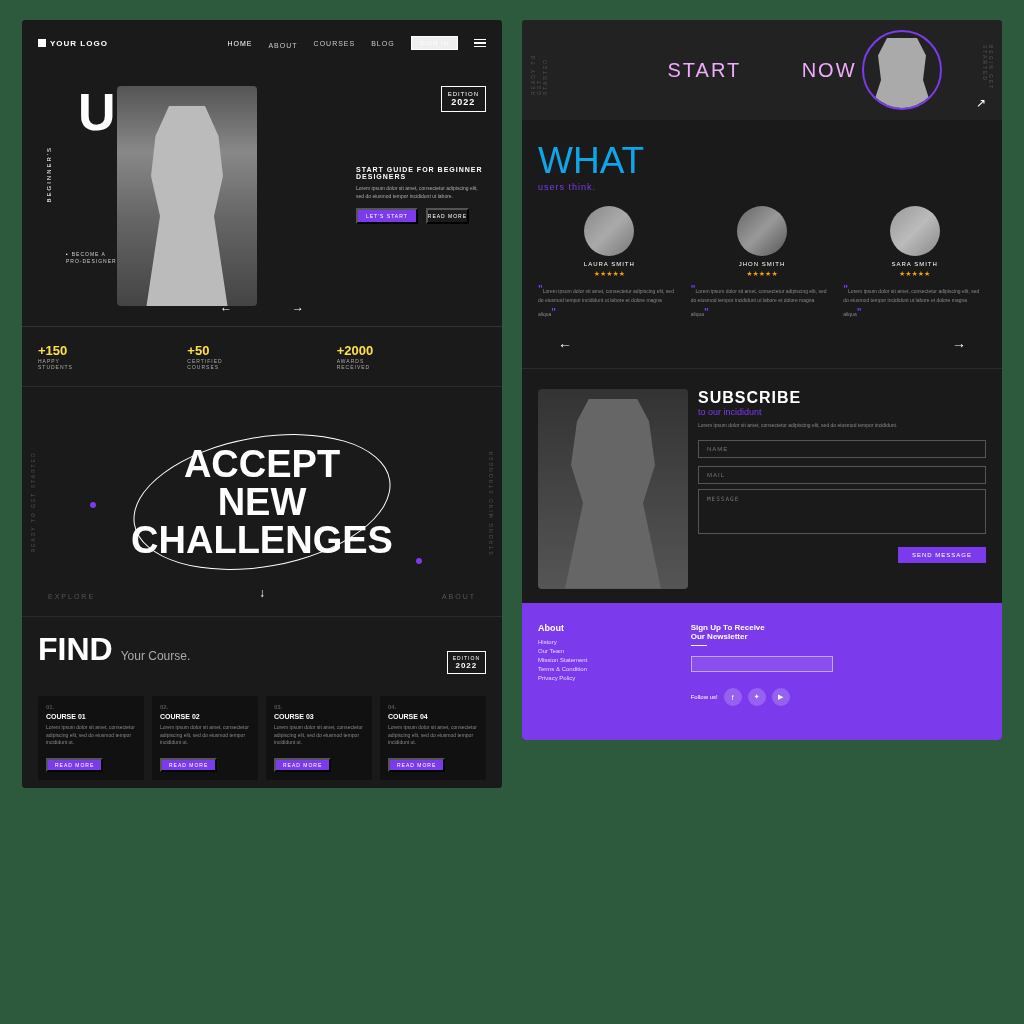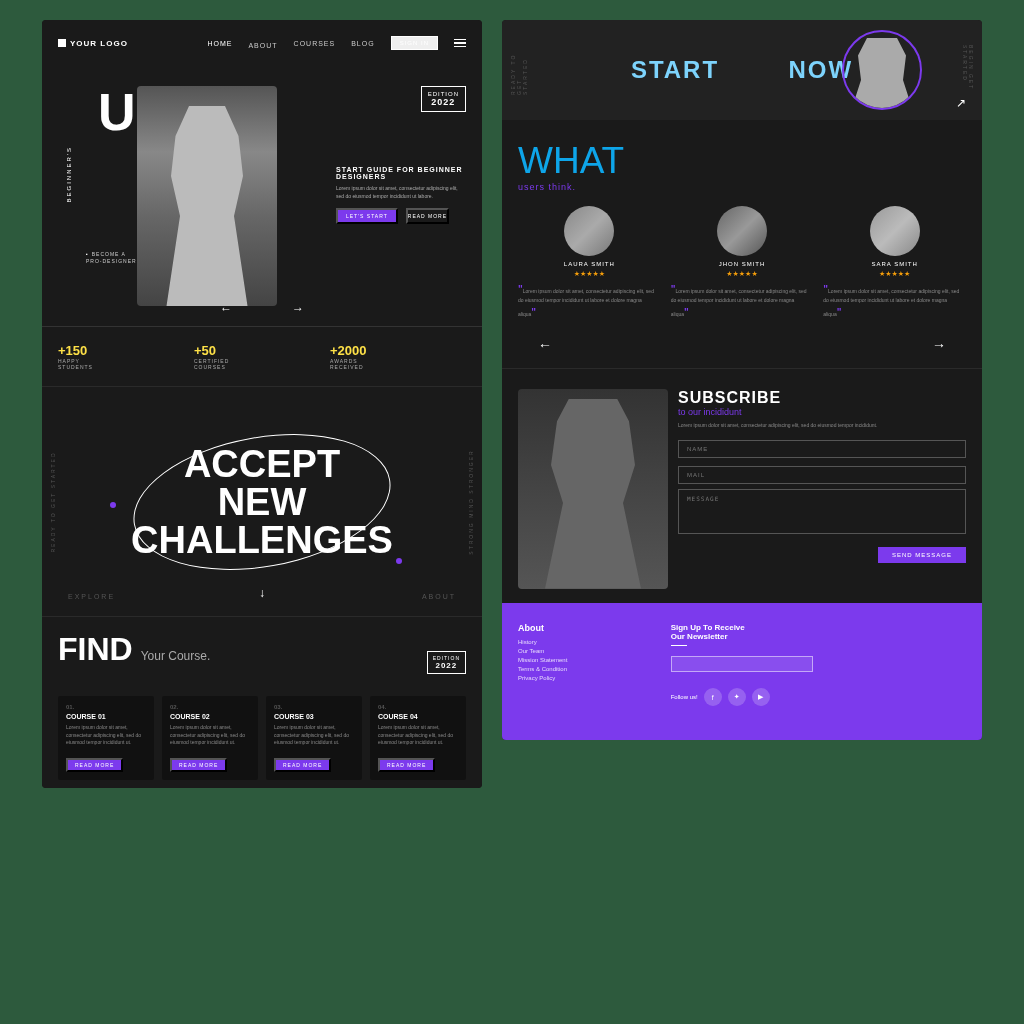--- a/index.html
+++ b/index.html
@@ -11,21 +11,21 @@
       overflow: hidden;
       display: flex;
       justify-content: center;
       align-items: flex-start;
       padding: 20px;
       gap: 20px;
     }
 
     
     .left-panel {
-      width: 440px;
+      width: 480px;
       background: #1a1a1a;
       border-radius: 4px;
       overflow: hidden;
       flex-shrink: 0;
     }
 
     
     .nav {
       display: flex;
       align-items: center;
@@ -441,23 +441,23 @@
       left: 8px;
       top: 50%;
       transform: translateY(-50%) rotate(180deg);
       writing-mode: vertical-rl;
     }
     .start-now-text {
       text-align: center;
       flex: 1;
     }
     .start-now-text h2 {
-      font-size: 24px;
-      font-weight: 700;
-      color: #7dd3fc;
+      font-size: 20px;
+      font-weight: 400;
+      color: #f0abfc;
       text-transform: uppercase;
       letter-spacing: 2px;
     }
     .hero-right-circle {
       position: absolute;
       width: 80px; height: 80px;
       border-radius: 50%;
       border: 2px solid #7c3aed;
       right: 60px;
       top: 10px;

